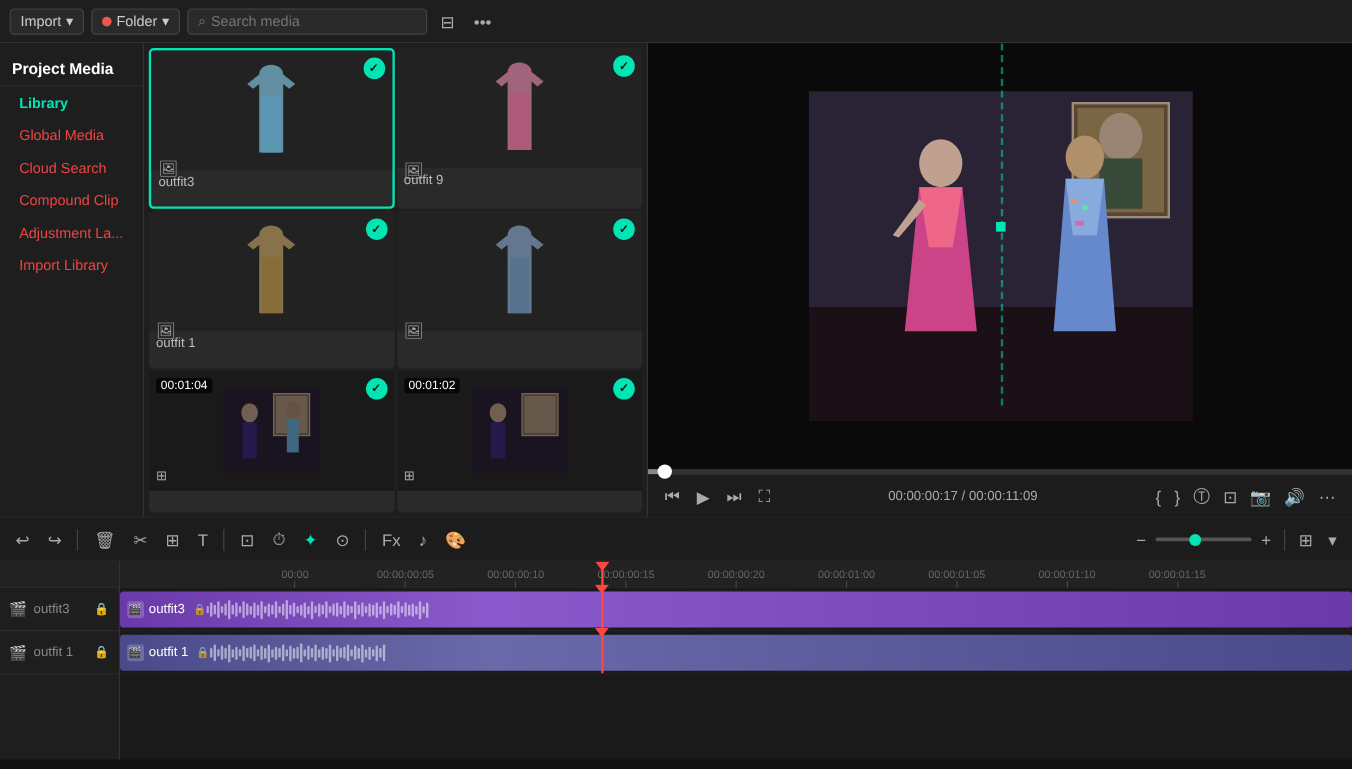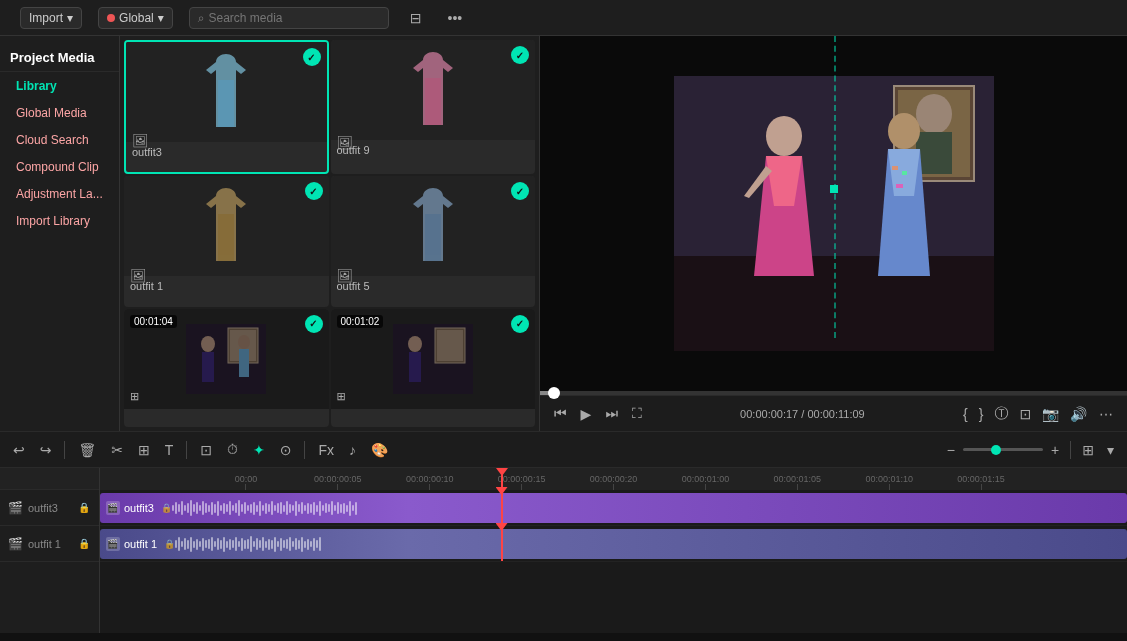--- a/index.html
+++ b/index.html
@@ -14,22 +14,22 @@
       display: flex;
       flex-direction: column;
     }
 
     
     .top-toolbar {
       height: 36px;
       background: #1e1e1e;
       display: flex;
       align-items: center;
-      padding: 0 20px;
-      gap: 16px;
+      padding: 0 8px;
+      gap: 6px;
       border-bottom: 1px solid #333;
       flex-shrink: 0;
     }
     .toolbar-btn {
       display: flex;
       align-items: center;
       gap: 4px;
       background: #2a2a2a;
       border: 1px solid #444;
       color: #ccc;
@@ -84,21 +84,21 @@
     .sidebar {
       width: 120px;
       background: #1e1e1e;
       border-right: 1px solid #333;
       padding: 8px 0;
       flex-shrink: 0;
     }
     .sidebar-item {
       padding: 6px 12px;
       cursor: pointer;
-      color: #fca5a5;
+      color: #ef4444;
       font-size: 12px;
       border-radius: 3px;
       margin: 1px 4px;
     }
     .sidebar-item.highlighted { color: #00e5b4; font-weight: 600; }
 
     
     .media-panel {
       width: 420px;
       background: #1e1e1e;
@@ -479,21 +479,21 @@
 </head>
 <body>
 
 <div class="top-toolbar">
   <button class="toolbar-btn">
     <span>Import</span>
     <span>▾</span>
   </button>
   <button class="toolbar-btn">
     <span class="dot"></span>
-    <span>Global</span>
+    <span>Folder</span>
     <span>▾</span>
   </button>
   <div class="search-box">
     <span style="color:#777;font-size:12px;">⌕</span>
     <input type="text" placeholder="Search media" style="">
   </div>
   <button class="toolbar-icon-btn">⊟</button>
   <button class="toolbar-icon-btn">•••</button>
 </div>
 
@@ -562,21 +562,20 @@
 
       <div class="media-item">
         <div class="thumb">
           <svg width="60" height="80" viewBox="0 0 60 80" fill="none">
             <path d="M20 10 C20 5 25 2 30 2 C35 2 40 5 40 10 L50 18 L45 22 L40 18 L40 75 L20 75 L20 18 L15 22 L10 18 Z" fill="#88aacc" opacity="0.8"></path>
             <path d="M22 28 L38 28 L38 75 L22 75 Z" fill="#6688aa"></path>
           </svg>
         </div>
         <span class="media-type-icon">🖼</span>
         <div class="check-badge">✓</div>
-        <div class="label">outfit 5</div>
       </div>
 
       <div class="media-item">
         <div class="thumb" style="background:#1a1a1a;">
           <svg width="80" height="70" viewBox="0 0 80 70" fill="none">
             <rect width="80" height="70" fill="#1a1222"></rect>
 
             <rect x="42" y="4" width="30" height="35" fill="#5a4a3a" stroke="#8a7a6a" stroke-width="1"></rect>
             <rect x="44" y="6" width="26" height="31" fill="#7a6858"></rect>
 

